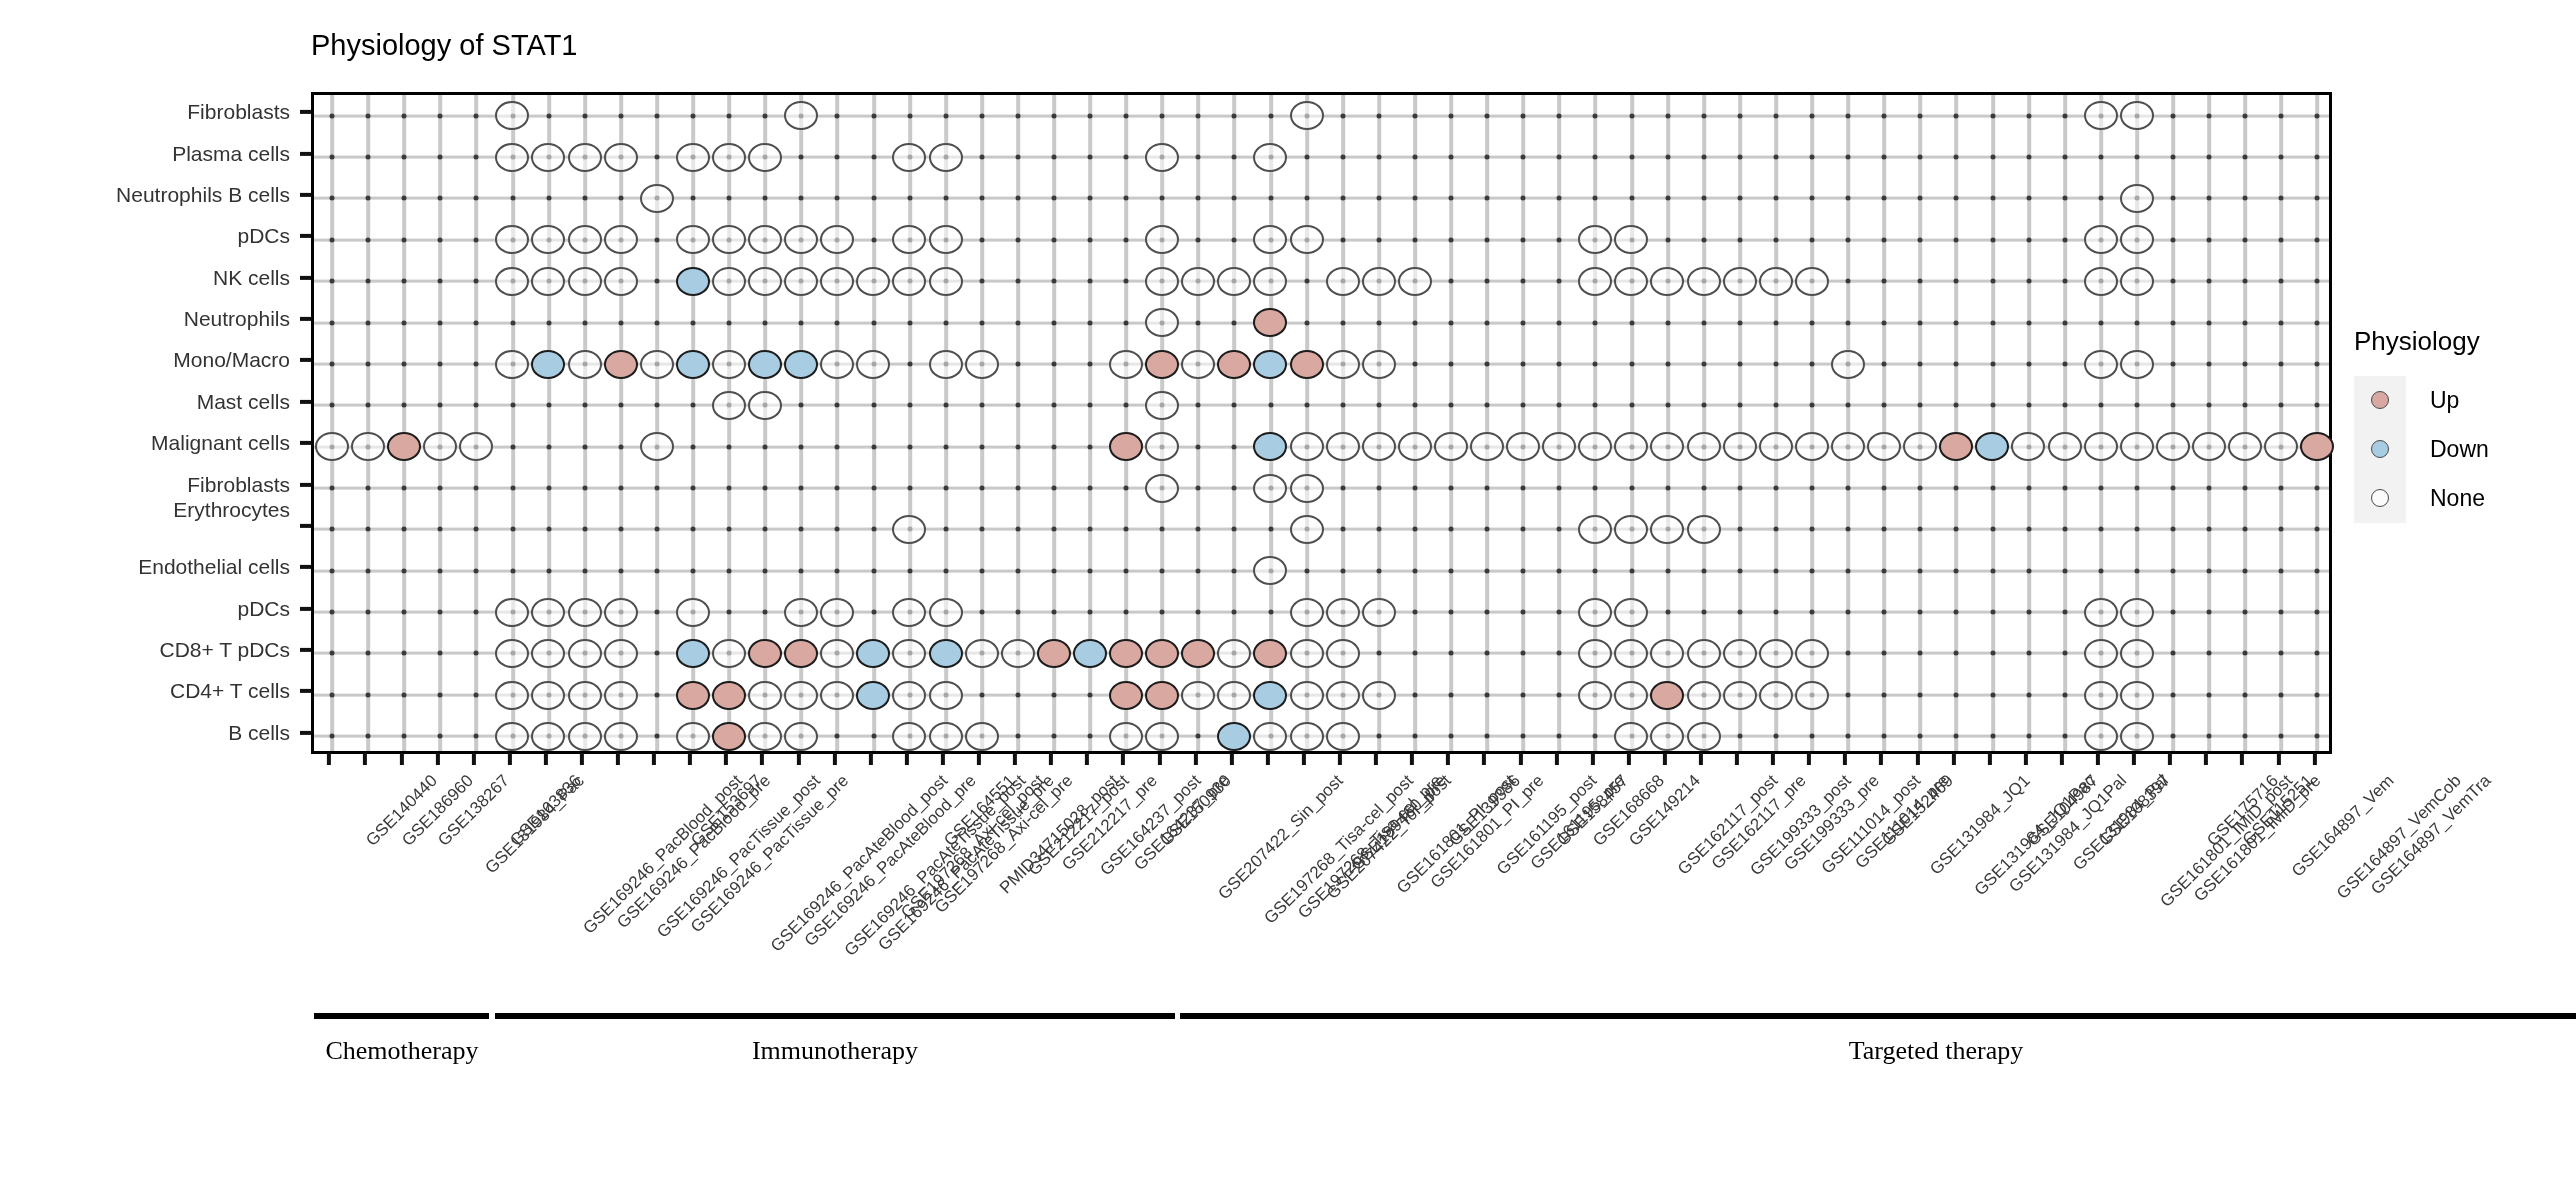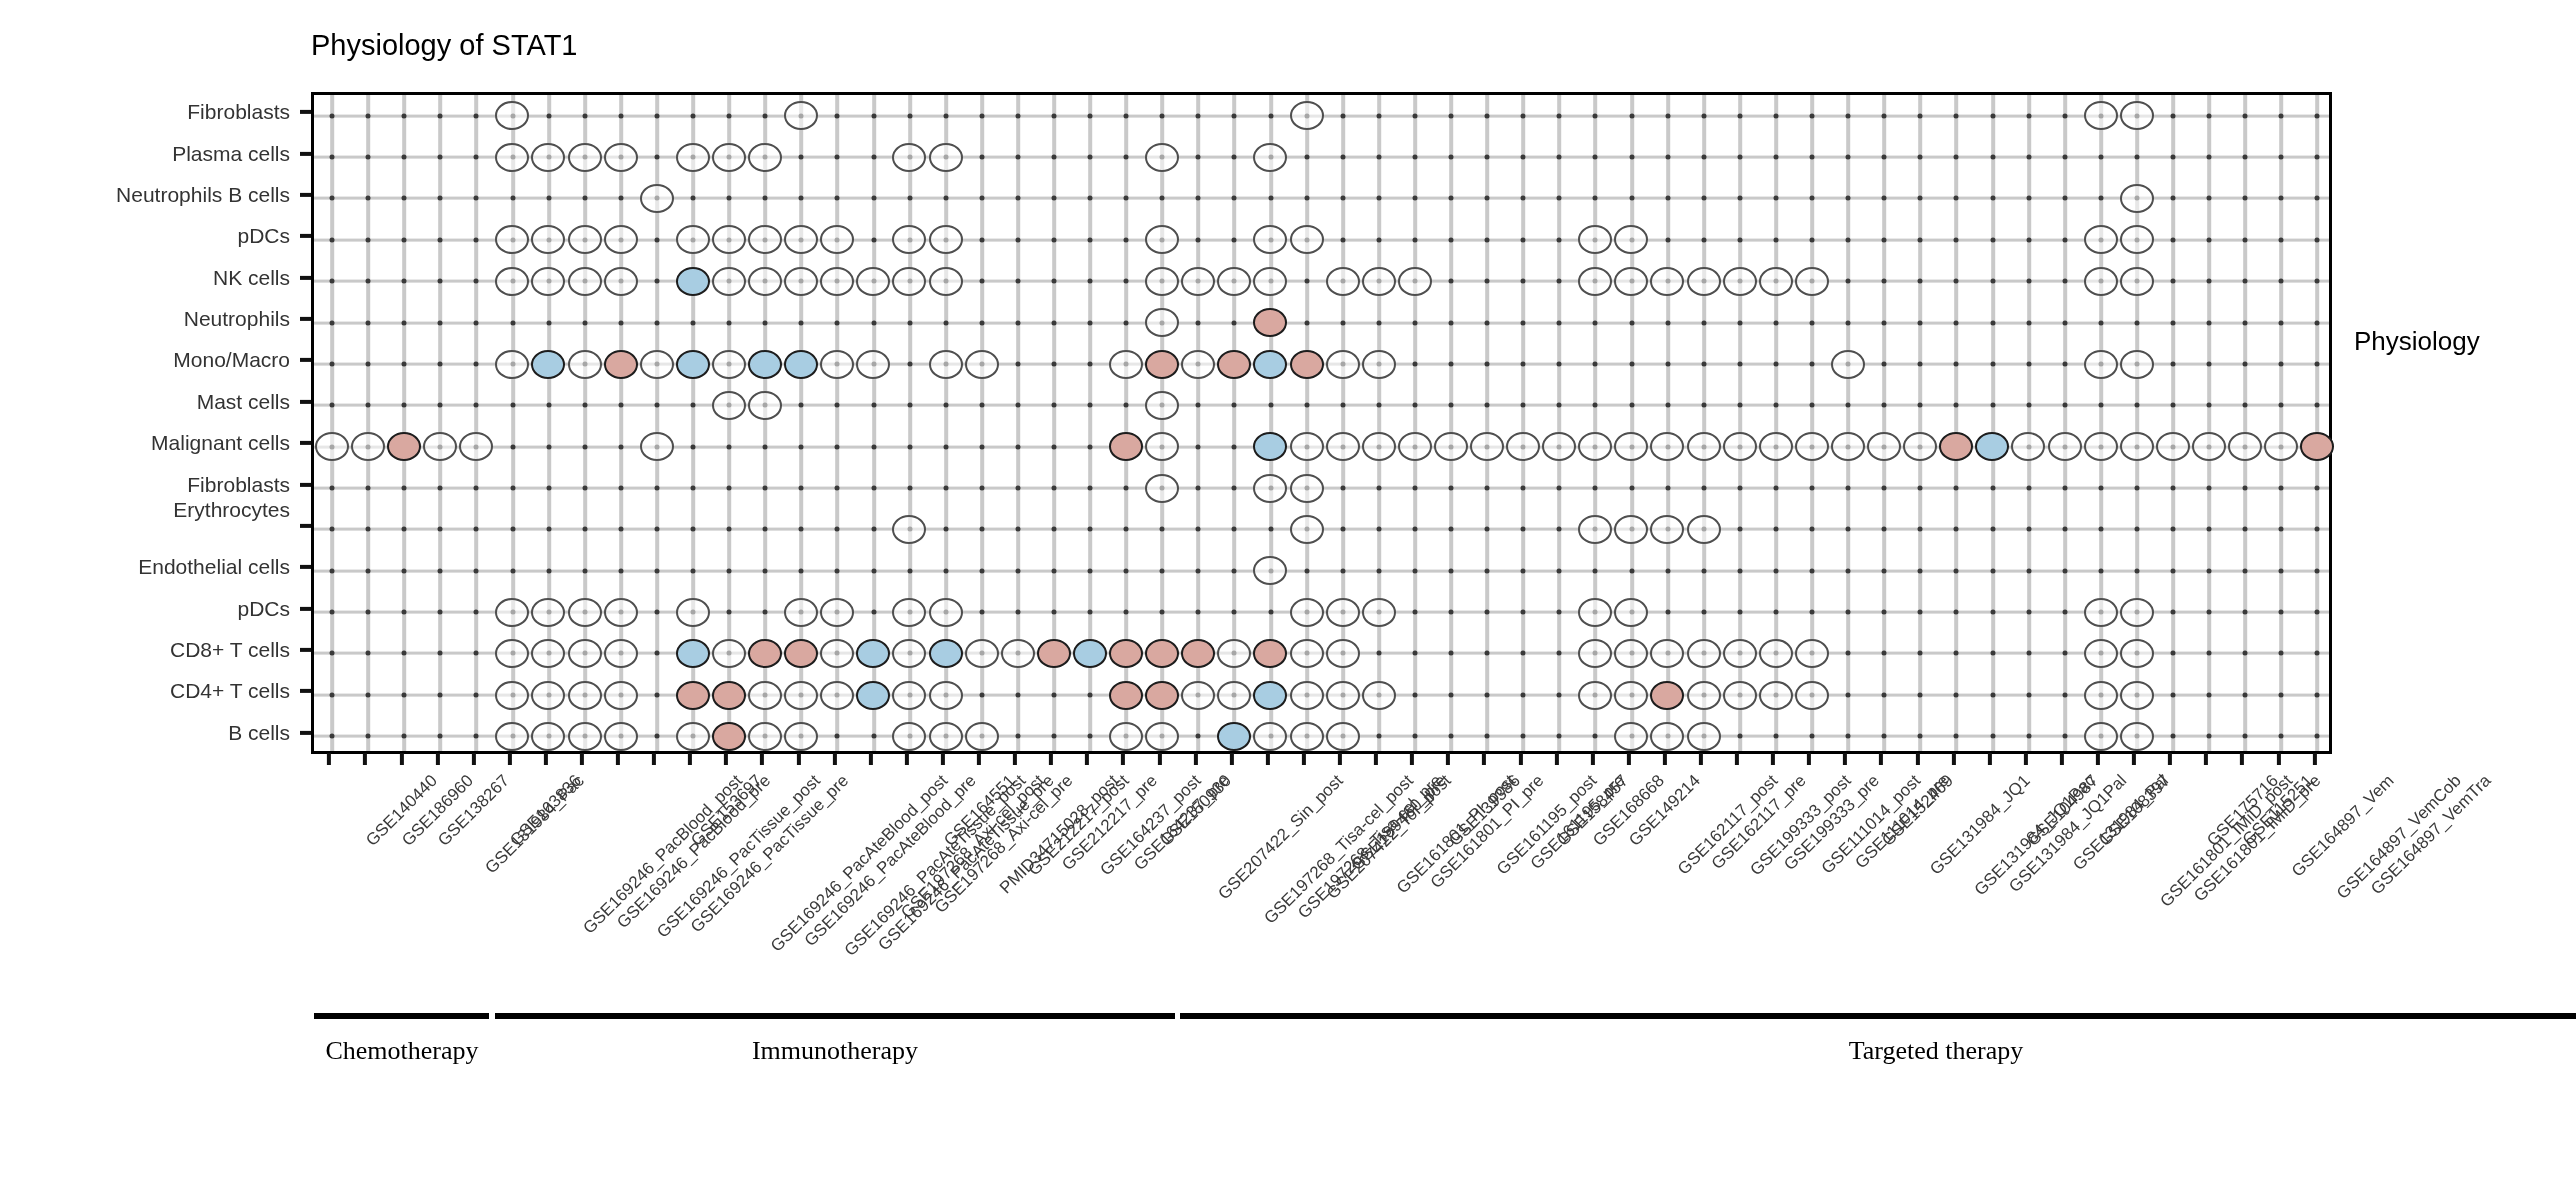--- a/index.html
+++ b/index.html
@@ -1295,21 +1295,21 @@
       <div class="ylabel" style="right: 2286px; top: 443px;">Malignant cells</div>
       <div class="ytick" style="left: 300px; top: 443px;"></div>
       <div class="ylabel" style="right: 2286px; top: 485px;">Fibroblasts</div>
       <div class="ytick" style="left: 300px; top: 485px;"></div>
       <div class="ylabel" style="right: 2286px; top: 510px;">Erythrocytes</div>
       <div class="ytick" style="left: 300px; top: 526px;"></div>
       <div class="ylabel" style="right: 2286px; top: 567px;">Endothelial cells</div>
       <div class="ytick" style="left: 300px; top: 567px;"></div>
       <div class="ylabel" style="right: 2286px; top: 609px;">pDCs</div>
       <div class="ytick" style="left: 300px; top: 609px;"></div>
-      <div class="ylabel" style="right: 2286px; top: 650px;">CD8+ T cells</div>
+      <div class="ylabel" style="right: 2286px; top: 650px;">CD8+ T pDCs</div>
       <div class="ytick" style="left: 300px; top: 650px;"></div>
       <div class="ylabel" style="right: 2286px; top: 691px;">CD4+ T cells</div>
       <div class="ytick" style="left: 300px; top: 691px;"></div>
       <div class="ylabel" style="right: 2286px; top: 733px;">B cells</div>
       <div class="ytick" style="left: 300px; top: 733px;"></div>
     </div>
   <div id="xaxis" style="position: absolute; left: 0px; top: 0px; width: 2576px; height: 1181px;">
       <div class="xtick" style="left: 329px; top: 753px;"></div>
       <div class="xlabel" style="left: 335px; top: 771px;">GSE140440</div>
       <div class="xtick" style="left: 365px; top: 753px;"></div>
@@ -1427,16 +1427,36 @@
       <div class="grp-bar" style="left: 314px; top: 1013px; width: 175px;"></div>
       <div class="grp-label" style="left: 402px; top: 1036px;">Chemotherapy</div>
       <div class="grp-bar" style="left: 495px; top: 1013px; width: 680px;"></div>
       <div class="grp-label" style="left: 835px; top: 1036px;">Immunotherapy</div>
       <div class="grp-bar" style="left: 1180px; top: 1013px; width: 1510px;"></div>
       <div class="grp-label" style="left: 1936px; top: 1036px;">Targeted therapy</div>
     </div>
 
   <div id="legend">
     <div id="legend-title">Physiology</div>
+    <div id="legend-items">
+        <div class="legend-row">
+          <div class="legend-key">
+            <div class="legend-dot" style="background: rgb(217, 168, 160);"></div>
+          </div>
+          <div class="legend-label">Up</div>
+        </div>
+        <div class="legend-row">
+          <div class="legend-key">
+            <div class="legend-dot" style="background: rgb(168, 205, 226);"></div>
+          </div>
+          <div class="legend-label">Down</div>
+        </div>
+        <div class="legend-row">
+          <div class="legend-key">
+            <div class="legend-dot" style="background: rgb(251, 251, 251);"></div>
+          </div>
+          <div class="legend-label">None</div>
+        </div>
+      </div>
   </div>
 
 </div>
 
 
 </body></html>

